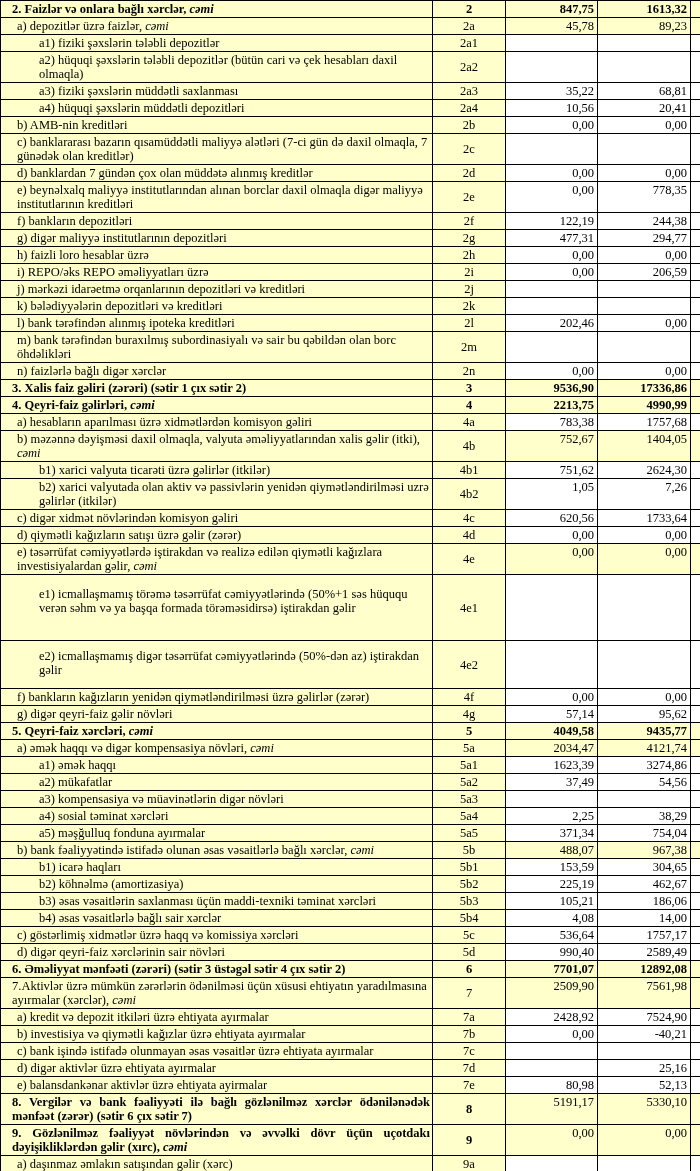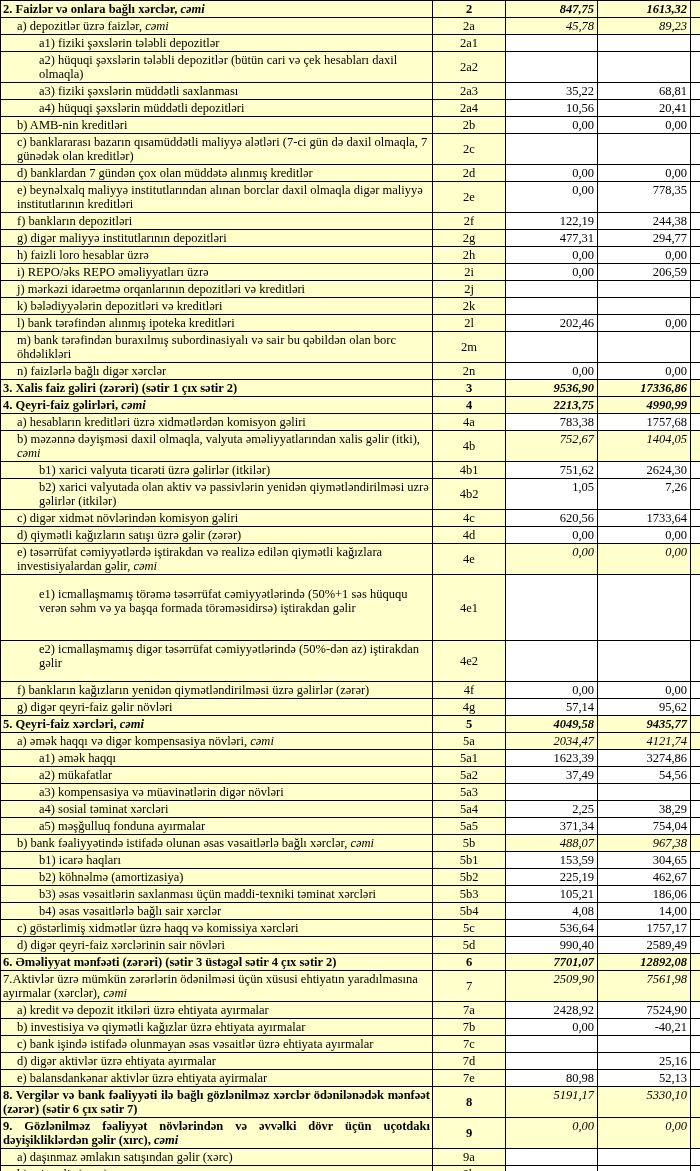--- a/index.html
+++ b/index.html
@@ -9,32 +9,32 @@
     --text:#000000;
   }
   html,body{margin:0;padding:0;background:#fff;}
   body{width:700px;height:1171px;overflow:hidden;font-family:"Liberation Serif",serif;color:var(--text);}
   table{border-collapse:collapse;table-layout:fixed;width:702px;}
   td{border:1.5px solid var(--border);padding:0 2px;overflow:hidden;font-size:12.5px;line-height:1.12;}
   td.lab{vertical-align:middle;background:var(--cell-yellow);}
   td.code{text-align:center;vertical-align:middle;background:var(--cell-yellow);}
   td.val{text-align:right;vertical-align:top;padding-right:3px;padding-top:1px;}
   td.fill{border-right:none;padding:0;}
-  .y{background:var(--cell-yellow);font-style:italic;}
+  .y{background:var(--cell-yellow);}
   .w{background:var(--cell-white);}
   .b{font-weight:bold;}
   .j{text-align:justify;}
   .em{font-style:italic;}
   tr.h1 td{height:15px;}
   tr.h2 td{height:29px;}
   tr.he1 td{height:53px;}
   tr.he1 td.lab{vertical-align:top;padding-top:12px;}
   tr.he2 td{height:39px;}
-  tr.he2 td.lab{vertical-align:top;padding-top:1px;}
-  .ind0{padding-left:2px;}
+  tr.he2 td.lab{vertical-align:top;padding-top:8px;}
+  .ind0{padding-left:11px;}
   .ind1{padding-left:16px;}
   .ind2{padding-left:38px;}
 </style>
 </head>
 <body>
 
 <table>
   <colgroup>
     <col style="width:432px">
     <col style="width:73px">
@@ -184,21 +184,21 @@
         <td class="fill y"></td>
       </tr>
       <tr class="h1">
         <td class="lab ind0 b">4. Qeyri-faiz gəlirləri, <span class="em">cəmi</span></td>
         <td class="code b">4</td>
         <td class="val y b">2213,75</td>
         <td class="val y b">4990,99</td>
         <td class="fill y"></td>
       </tr>
       <tr class="h1">
-        <td class="lab ind1">a) hesabların kreditləri üzrə xidmətlərdən komisyon gəliri</td>
+        <td class="lab ind1">a) hesabların aparılması üzrə xidmətlərdən komisyon gəliri</td>
         <td class="code">4a</td>
         <td class="val w">783,38</td>
         <td class="val w">1757,68</td>
         <td class="fill w"></td>
       </tr>
       <tr class="h2">
         <td class="lab ind1">b) məzənnə dəyişməsi daxil olmaqla, valyuta əməliyyatlarından xalis gəlir (itki), <span class="em">cəmi</span></td>
         <td class="code">4b</td>
         <td class="val y">752,67</td>
         <td class="val y">1404,05</td>

